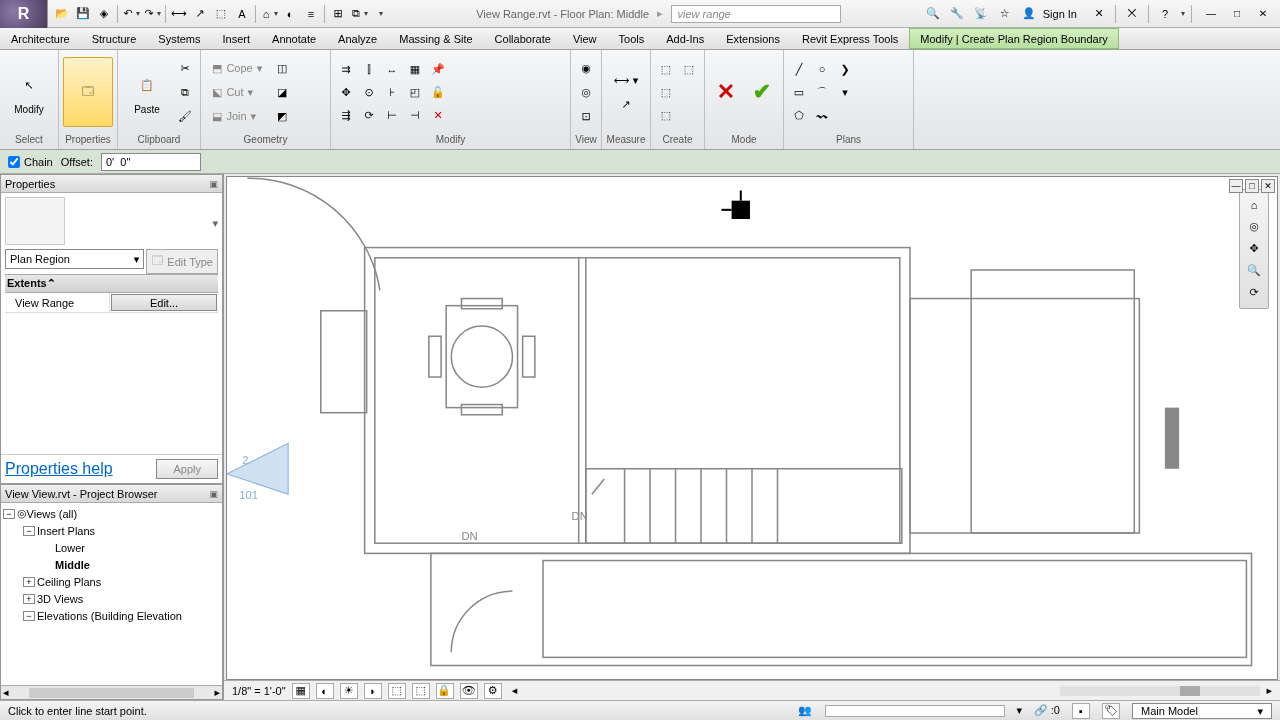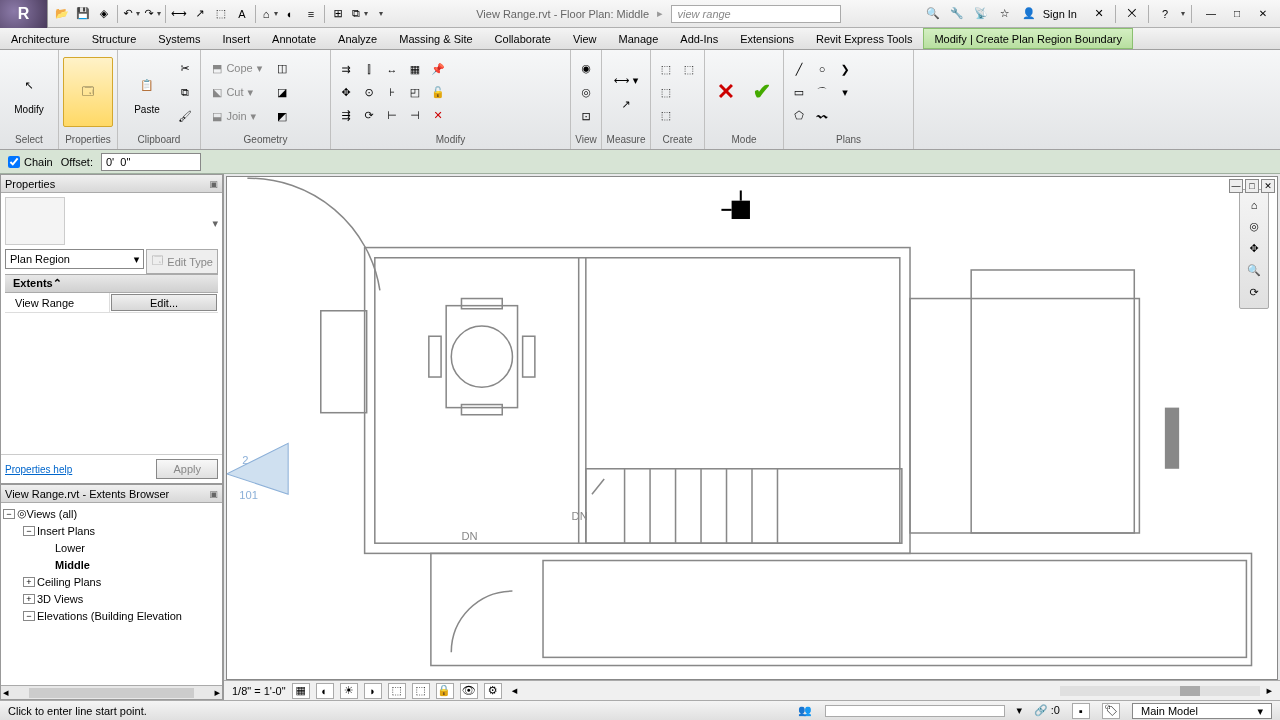--- a/index.html
+++ b/index.html
@@ -34,26 +34,26 @@
 .main{flex:1;display:flex;overflow:hidden}
 .left-col{width:224px;display:flex;flex-direction:column;background:#f0f0f0;border-right:1px solid #999}
 .panel{border:1px solid #999;background:#fff;margin:0;display:flex;flex-direction:column}
 .panel-hdr{height:18px;background:linear-gradient(#f0f0f0,#d8d8d8);border-bottom:1px solid #aaa;display:flex;align-items:center;padding:0 4px;font-size:11px;justify-content:space-between}
 .panel-hdr .pin{font-size:9px;color:#666}
 .props-body{padding:4px;flex:1}
 .type-img{width:60px;height:48px;background:#f4f4f4;border:1px solid #ccc;margin-bottom:4px}
 .type-row{display:flex;align-items:flex-start;gap:2px}
 .type-sel{flex:1;border:1px solid #888;background:#fff;height:20px;padding:0 4px;display:flex;align-items:center;justify-content:space-between}
 .edit-type{border:1px solid #aaa;background:#eee;padding:2px 4px;color:#888;display:flex;align-items:center;gap:4px}
-.cat-row{background:linear-gradient(#e8e8e8,#d0d0d0);padding:2px 8px;display:flex;border-top:1px solid #aaa;border-bottom:1px solid #aaa;font-weight:bold}
+.cat-row{background:linear-gradient(#e8e8e8,#d0d0d0);padding:2px 2px;display:flex;border-top:1px solid #aaa;border-bottom:1px solid #aaa;font-weight:bold}
 .prop-row{display:flex;border-bottom:1px solid #ddd;height:20px;align-items:stretch}
 .prop-lbl{width:105px;padding:2px 10px;border-right:1px solid #ddd;display:flex;align-items:center}
 .prop-val{flex:1;display:flex;align-items:center;justify-content:center;background:linear-gradient(#f0f0f0,#d8d8d8);border:1px solid #888;margin:1px}
 .props-footer{display:flex;justify-content:space-between;align-items:center;padding:4px;border-top:1px solid #ccc}
-.props-footer a{color:#0066cc;text-decoration:underline;font-size:10px}
+.props-footer a{color:#0066cc;text-decoration:underline;font-size:16px}
 .apply-btn{border:1px solid #888;background:linear-gradient(#f8f8f8,#e0e0e0);padding:3px 16px;color:#888}
 .browser-body{flex:1;overflow:auto;background:#fff;padding:2px;font-size:11px;position:relative}
 .tree-node{display:flex;align-items:center;height:17px;white-space:nowrap}
 .tree-toggle{width:12px;text-align:center;font-size:9px;border:1px solid #888;background:#fff;height:10px;line-height:8px;margin-right:2px}
 .tree-lbl.bold{font-weight:bold}
 .browser-scroll{display:flex;border-top:1px solid #aaa}
 .canvas-wrap{flex:1;position:relative;background:#fff;border:1px solid #888;margin:2px 2px 0 2px}
 .canvas-head{position:absolute;top:2px;right:2px;display:flex;gap:2px;z-index:5}
 .canvas-head .cb{width:14px;height:14px;border:1px solid #888;background:#eee;font-size:9px;display:flex;align-items:center;justify-content:center}
 svg.floor{position:absolute;inset:0;width:100%;height:100%}
@@ -161,21 +161,21 @@
 <div class="menubar">
   <div class="menu-item">Architecture</div>
   <div class="menu-item">Structure</div>
   <div class="menu-item">Systems</div>
   <div class="menu-item">Insert</div>
   <div class="menu-item">Annotate</div>
   <div class="menu-item">Analyze</div>
   <div class="menu-item">Massing &amp; Site</div>
   <div class="menu-item">Collaborate</div>
   <div class="menu-item">View</div>
-  <div class="menu-item">Manage</div>
+  <div class="menu-item">Tools</div>
   <div class="menu-item">Add-Ins</div>
   <div class="menu-item">Extensions</div>
   <div class="menu-item">Revit Express Tools</div>
   <div class="menu-item active">Modify | Create Plan Region Boundary</div>
 </div>
 
 <div class="ribbon">
   <div class="ribbon-panel">
     <div class="ribbon-panel-body">
       <div class="big-btn">
@@ -342,21 +342,21 @@
         </div>
       </div>
       <div class="props-footer">
         <a href="#">Properties help</a>
         <button class="apply-btn">Apply</button>
       </div>
     </div>
 
     <div class="panel" style="flex:1">
       <div class="panel-hdr">
-        <span>View Range.rvt - Extents Browser</span>
+        <span>View View.rvt - Project Browser</span>
           <span class="pin">▣</span>
       </div>
       <div class="browser-body">
         <div class="tree-node" style="padding-left:0"><span class="tree-toggle">−</span>◎ <span>Views (all)</span></div>
         <div class="tree-node" style="padding-left:20px">
             <span class="tree-toggle">−</span>
             <span>Insert Plans</span>
           </div>
         <div class="tree-node" style="padding-left:52px">
             <span>Lower</span>

